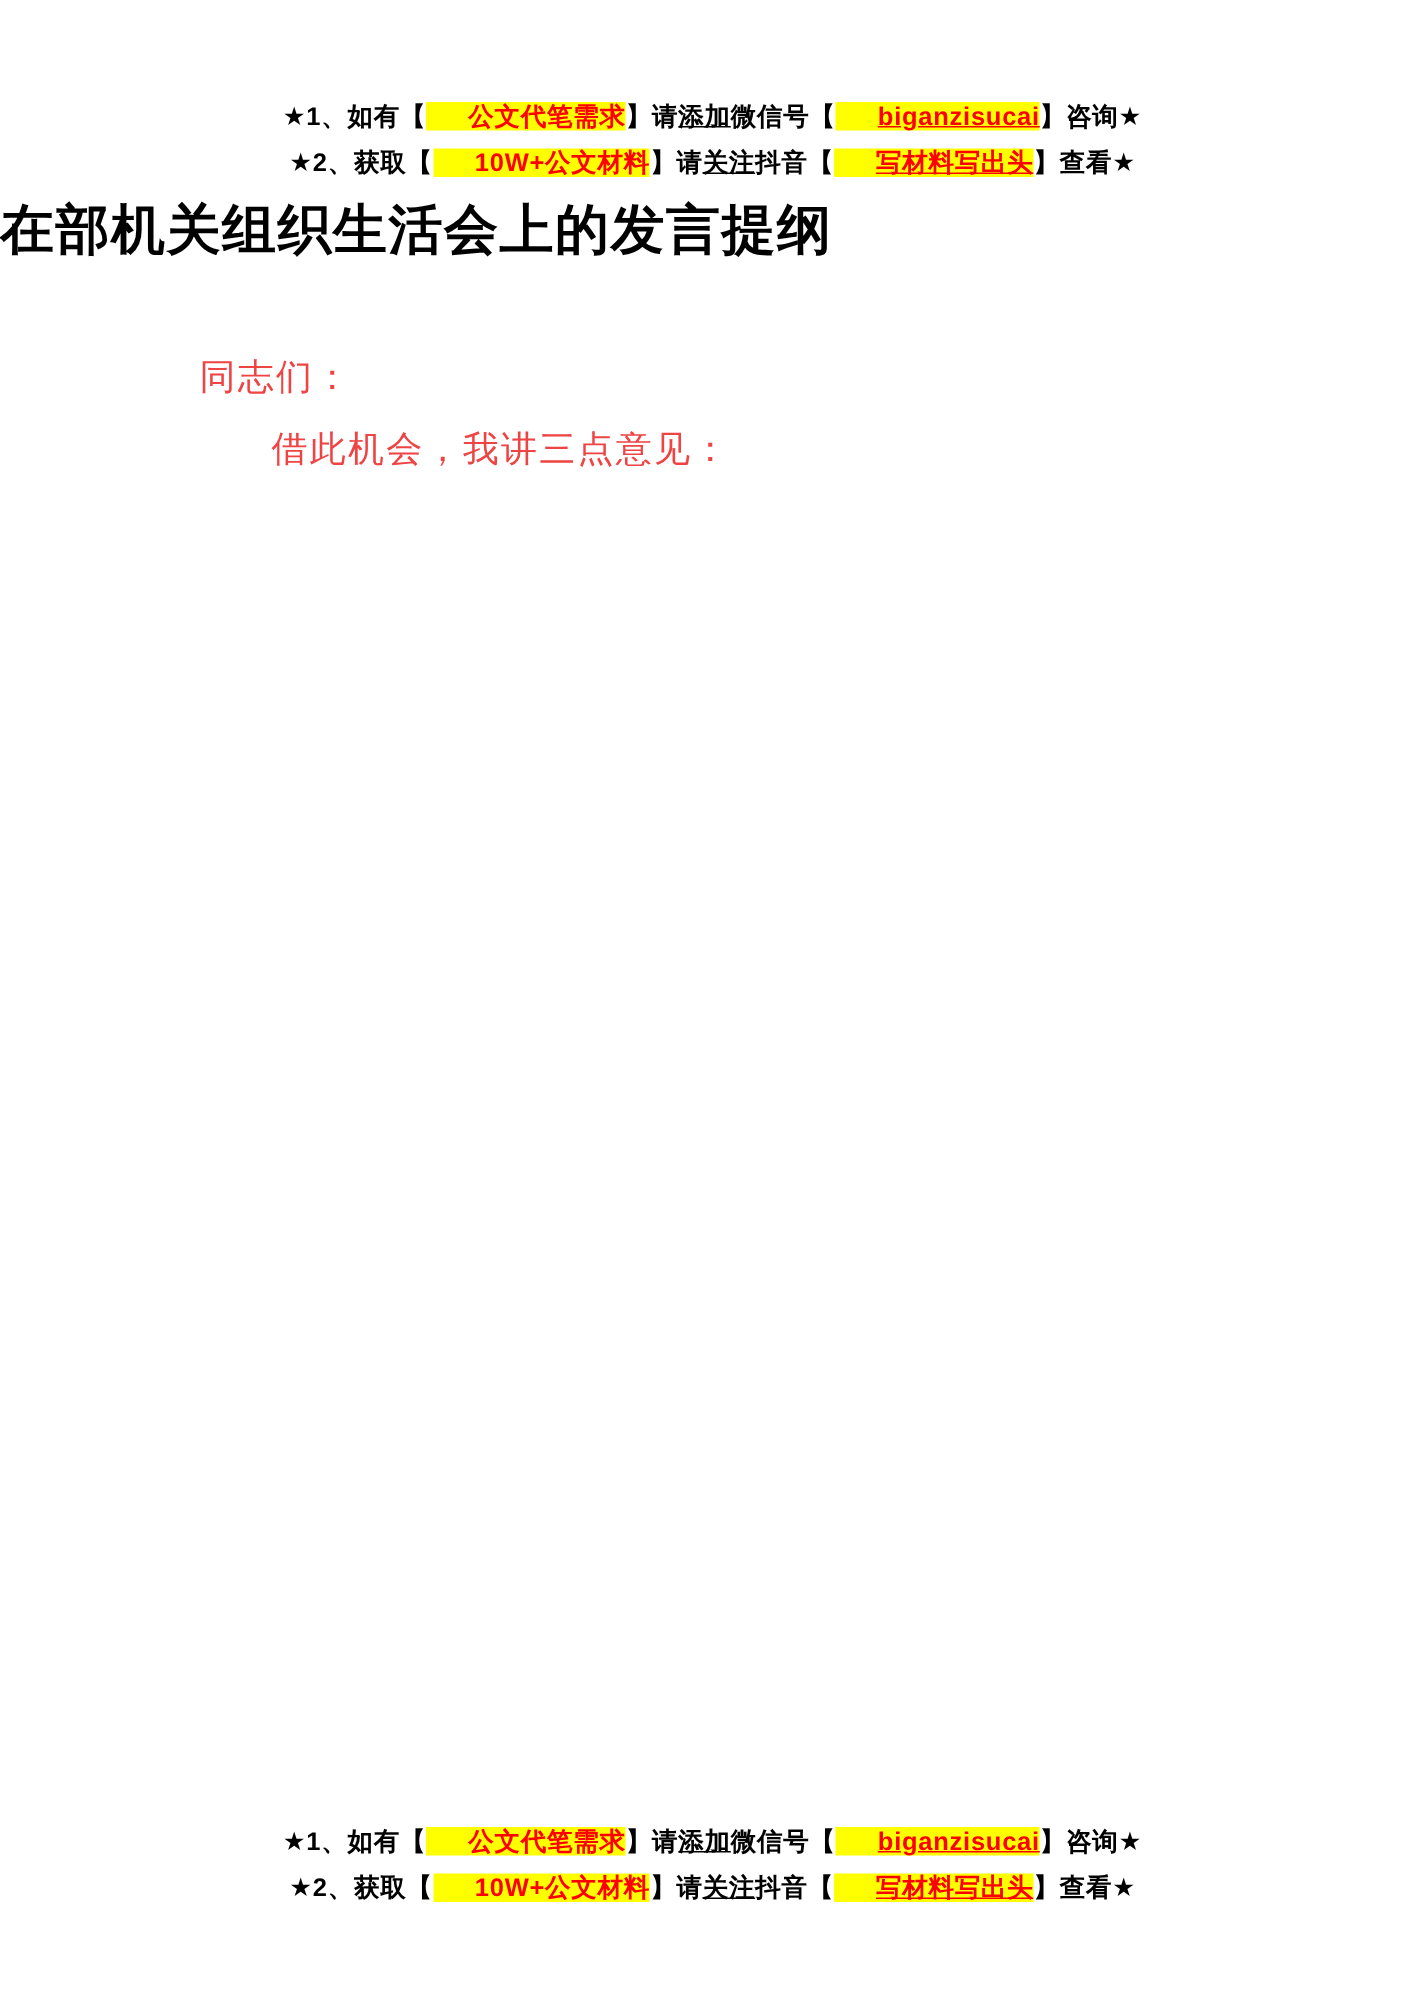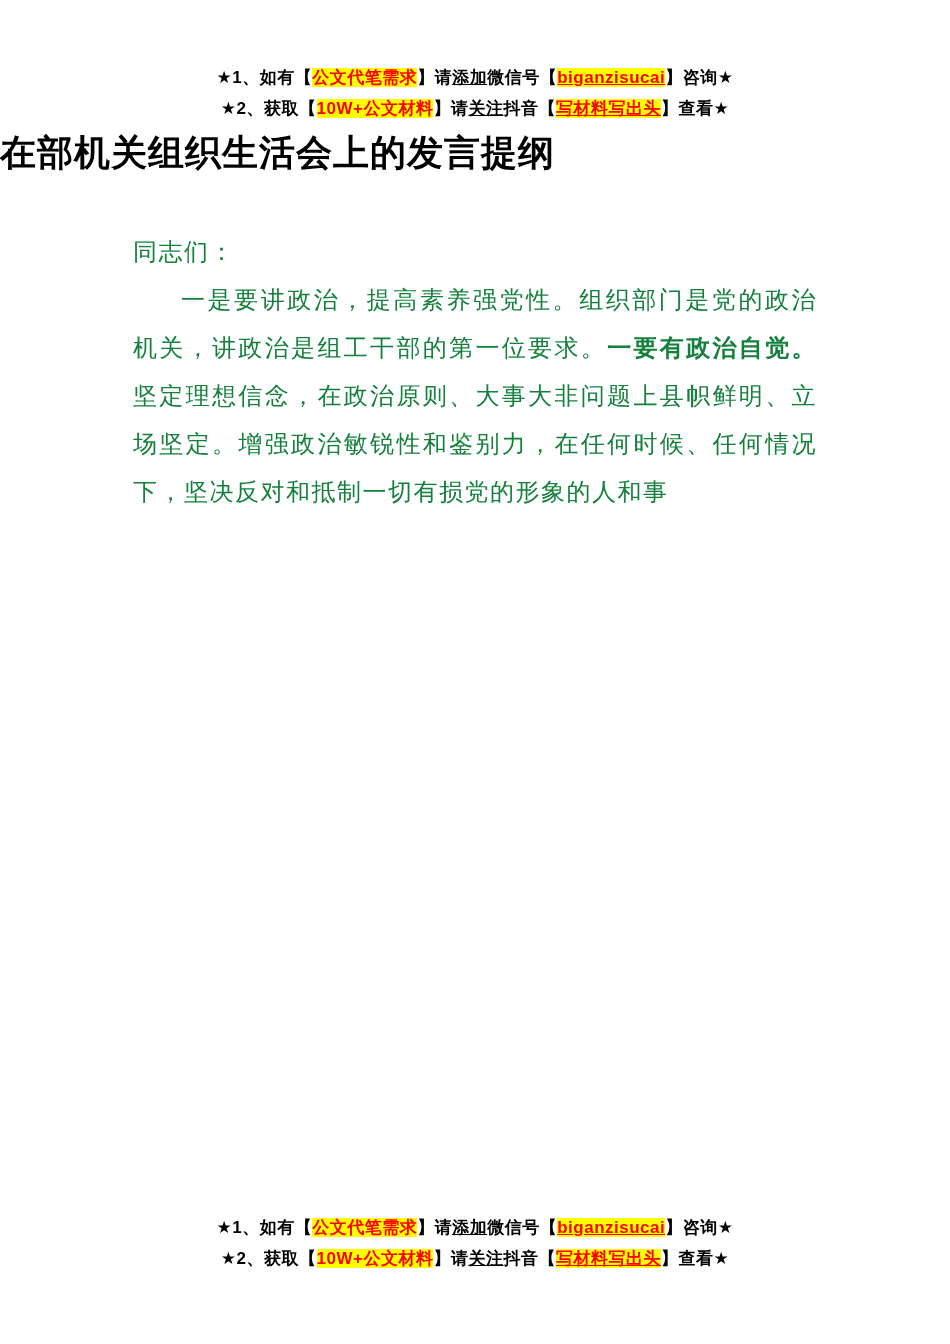--- a/index.html
+++ b/index.html
@@ -29,40 +29,41 @@
   .promo-header { padding-top: 62px; }
   .promo-footer {
     position: absolute;
     top: 1212px;
     left: 0;
   }
   .seg { white-space: pre; }
   .hl {
     color: #ff0000;
     background: #ffff00;
+    padding-left: 28px;
   }
   .u { text-decoration: underline; }
   
   .title {
     margin: 6px 0 0 0;
     text-align: left;
     font-size: 36px;
     line-height: 46px;
     font-weight: bold;
     letter-spacing: 1px;
     color: #000000;
   }
   
   .doc-body {
     margin: 52px 133px 0 133px;
     font-size: 24px;
     line-height: 48px;
     letter-spacing: 1.5px;
     text-align: justify;
-    color: #15803d;
+    color: #ef4444;
   }
   .doc-body p {
     margin: 0;
     text-indent: 2em;
   }
   .doc-body p.no-indent { text-indent: 0; }
   .bold-run { font-weight: bold; }
 </style>
 </head>
 <body>
@@ -75,21 +76,21 @@
     </div>
     <div class="promo-line">
       <span class="seg">★2、获取【</span><span class="seg hl">10W+公文材料</span><span class="seg">】请</span><span class="seg u">关注</span><span class="seg">抖音【</span><span class="seg hl u">写材料写出头</span><span class="seg">】查看★</span>
     </div>
   </div>
 
   <h1 class="title">在部机关组织生活会上的发言提纲</h1>
 
   <div class="doc-body">
     <p class="no-indent">同志们：</p>
-    <p><span>一是要讲政治，提高素养强党性。组织部门是党的政治机关，讲政治是组工干部的第一位要求。</span><span class="bold-run">一要有政治自觉。</span><span>坚定理想信念，在政治原则、大事大非问题上县帜鲜明、立场坚定。增强政治敏锐性和鉴别力，在任何时候、任何情况下，坚决反对和抵制一切有损党的形象的人和事</span></p>
+    <p>借此机会，我讲三点意见：</p>
   </div>
 
   <div class="promo promo-footer">
     <div class="promo-line">
       <span class="seg">★1、如有【</span><span class="seg hl">公文代笔需求</span><span class="seg">】请</span><span class="seg u">添加</span><span class="seg">微信号【</span><span class="seg hl u">biganzisucai</span><span class="seg">】咨询★</span>
     </div>
     <div class="promo-line">
       <span class="seg">★2、获取【</span><span class="seg hl">10W+公文材料</span><span class="seg">】请</span><span class="seg u">关注</span><span class="seg">抖音【</span><span class="seg hl u">写材料写出头</span><span class="seg">】查看★</span>
     </div>
   </div>

